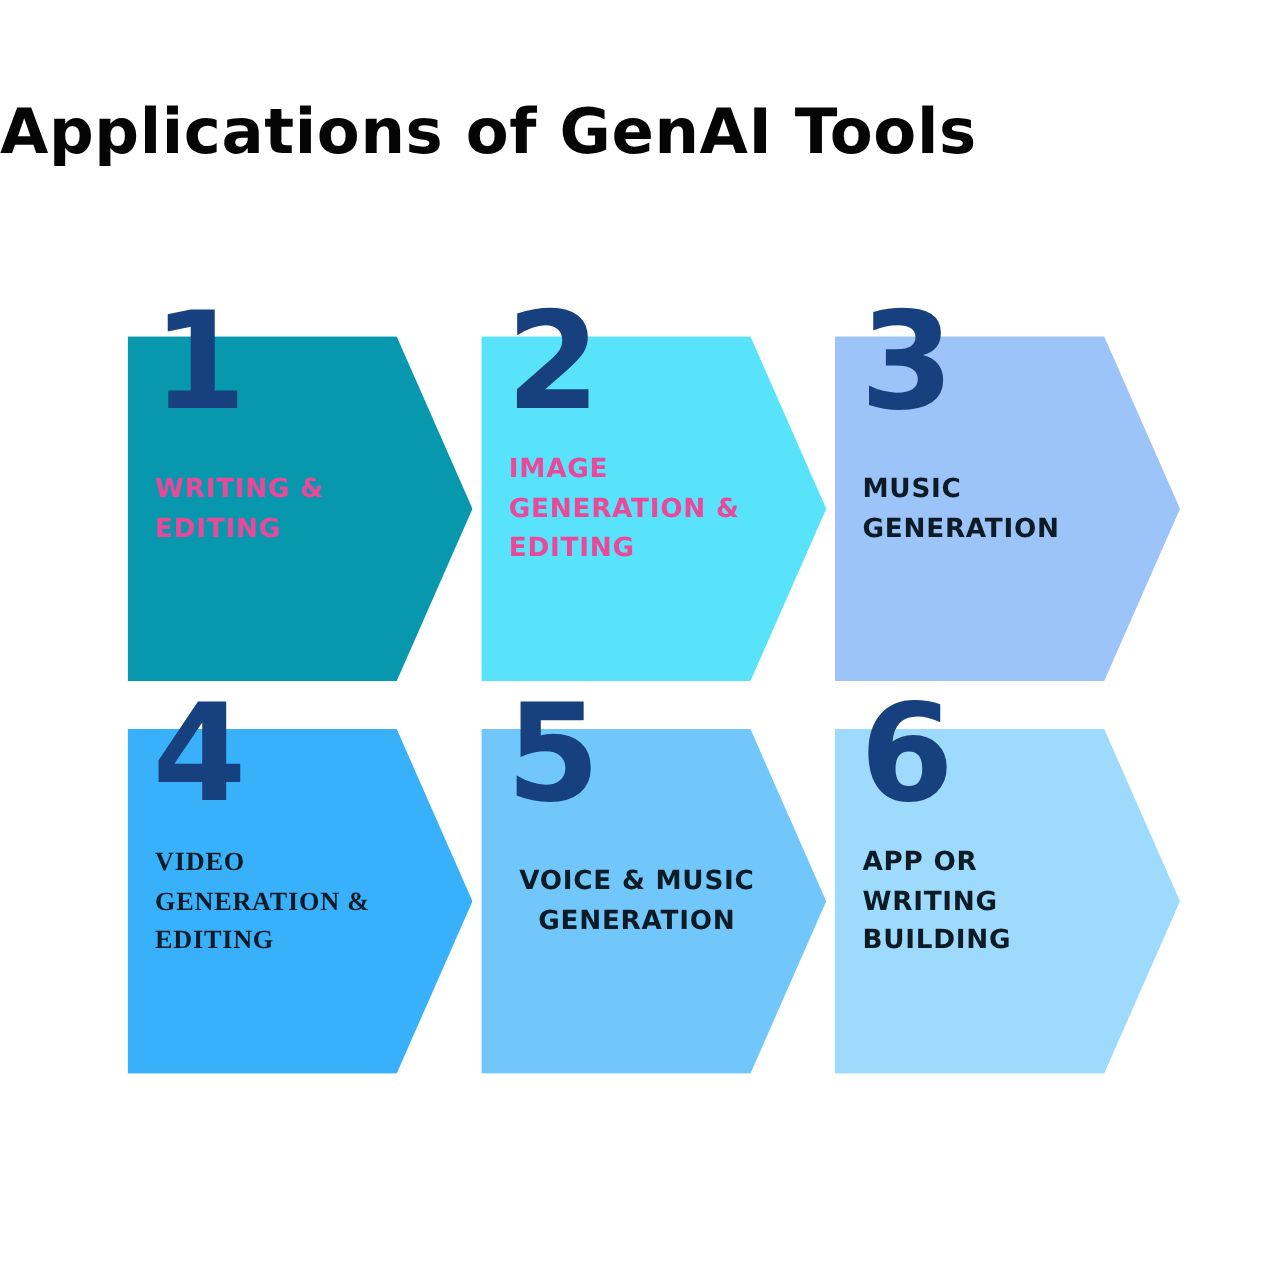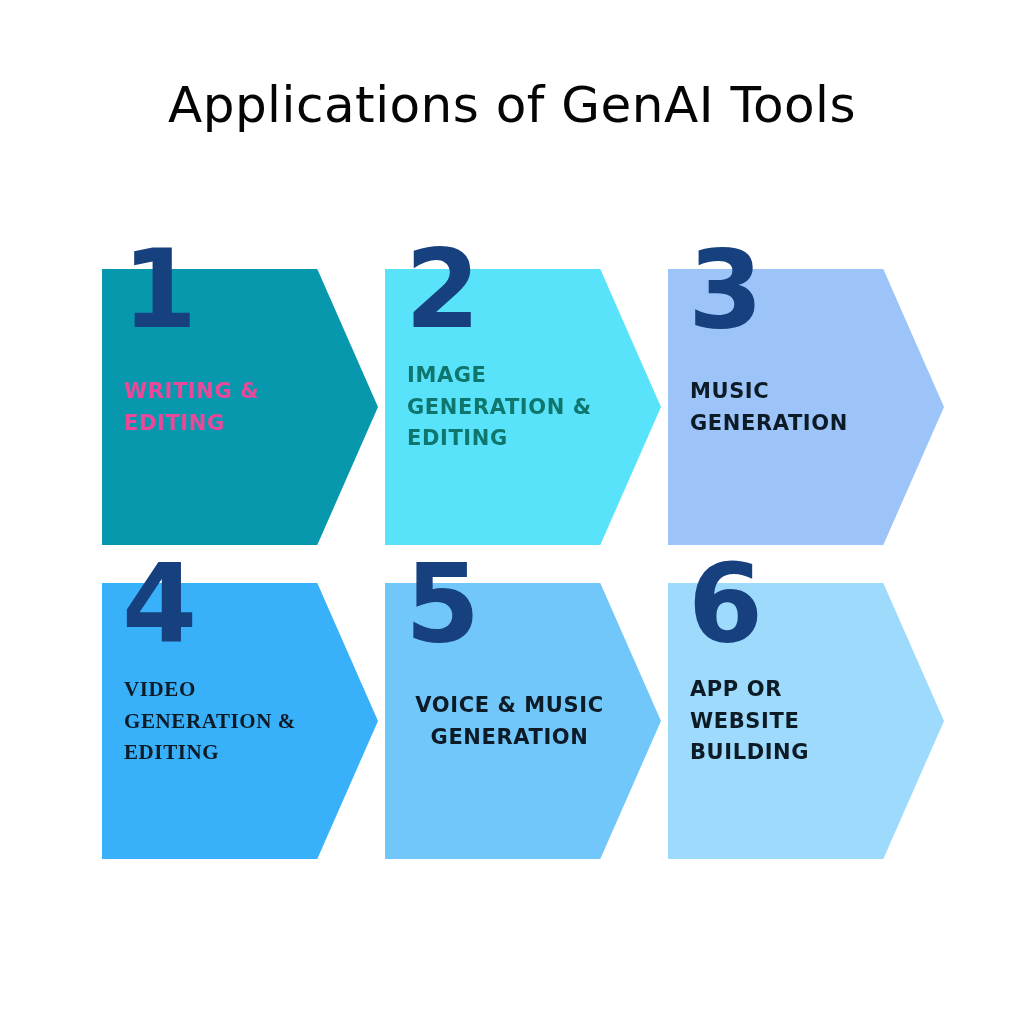--- a/index.html
+++ b/index.html
@@ -10,23 +10,23 @@
     background: #ffffff;
     overflow: hidden;
     font-family: "DejaVu Sans", "Liberation Sans", sans-serif;
   }
   .title {
     position: absolute;
     top: 76px;
     left: 0;
     width: 100%;
     margin: 0;
-    text-align: center;
+    text-align: left;
     font-size: 50px;
-    font-weight: normal;
+    font-weight: bold;
     letter-spacing: 0.5px;
   }
   .card {
     position: absolute;
     width: 276px;
     height: 276px;
   }
   .arrow {
     position: absolute;
     inset: 0;
@@ -69,21 +69,21 @@
   <div class="card p1">
     <div class="arrow" style="background-color: rgb(8, 152, 173);"></div>
     <div class="num" style="color: rgb(22, 64, 126);">1</div>
     <div class="label" style="color: #ec4899;">WRITING &amp;
 EDITING</div>
   </div>
 
   <div class="card p2">
     <div class="arrow" style="background-color: rgb(89, 227, 250);"></div>
     <div class="num" style="color: rgb(22, 64, 126);">2</div>
-    <div class="label" style="color: #0f766e;">IMAGE
+    <div class="label" style="color: #ec4899;">IMAGE
 GENERATION &amp;
 EDITING</div>
   </div>
 
   <div class="card p3">
     <div class="arrow" style="background-color: rgb(157, 196, 248);"></div>
     <div class="num" style="color: rgb(22, 64, 126);">3</div>
     <div class="label" style="color: rgb(12, 27, 38);">MUSIC
 GENERATION</div>
   </div>
@@ -99,17 +99,17 @@
   <div class="card p5">
     <div class="arrow" style="background-color: rgb(114, 199, 250);"></div>
     <div class="num" style="color: rgb(22, 64, 126);">5</div>
     <div class="label" style="color: rgb(12, 27, 38); text-align: center;">VOICE &amp; MUSIC
 GENERATION</div>
   </div>
 
   <div class="card p6">
     <div class="arrow" style="background-color: rgb(158, 218, 252);"></div>
     <div class="num" style="color: rgb(22, 64, 126);">6</div>
-    <div class="label" style="color: rgb(12, 27, 38);">APP OR WEBSITE
+    <div class="label" style="color: rgb(12, 27, 38);">APP OR WRITING
 BUILDING</div>
   </div>
 
 </div>
 
 </body></html>

